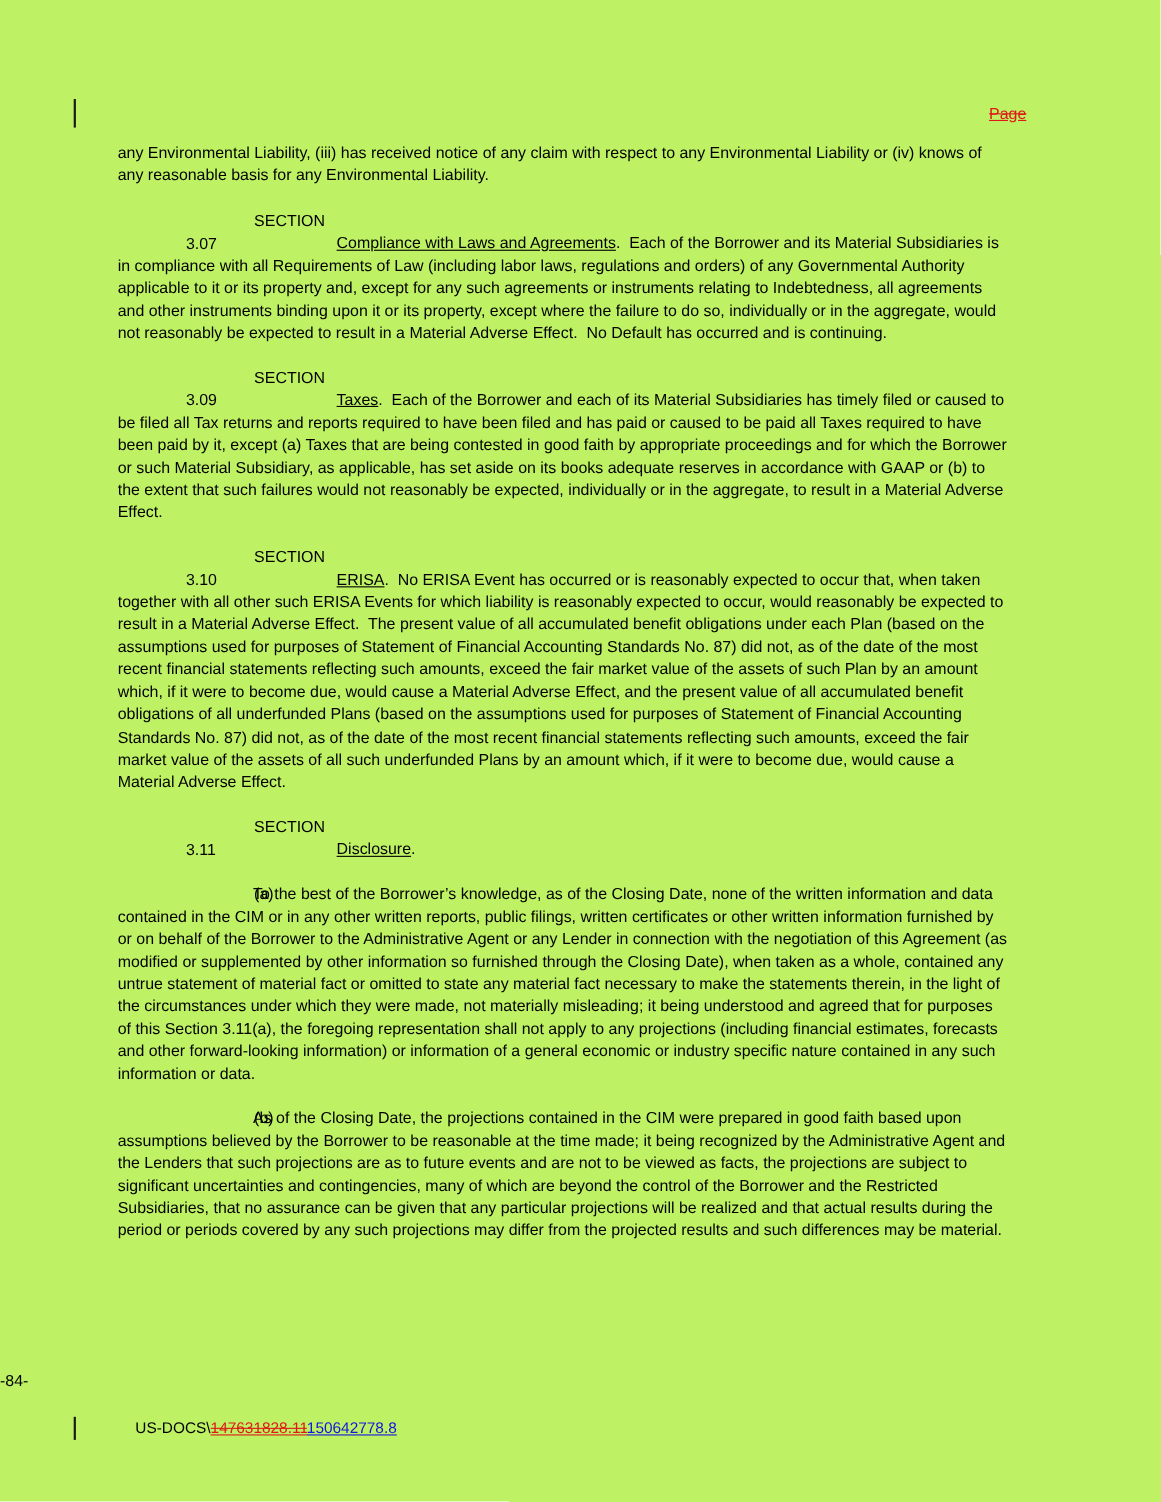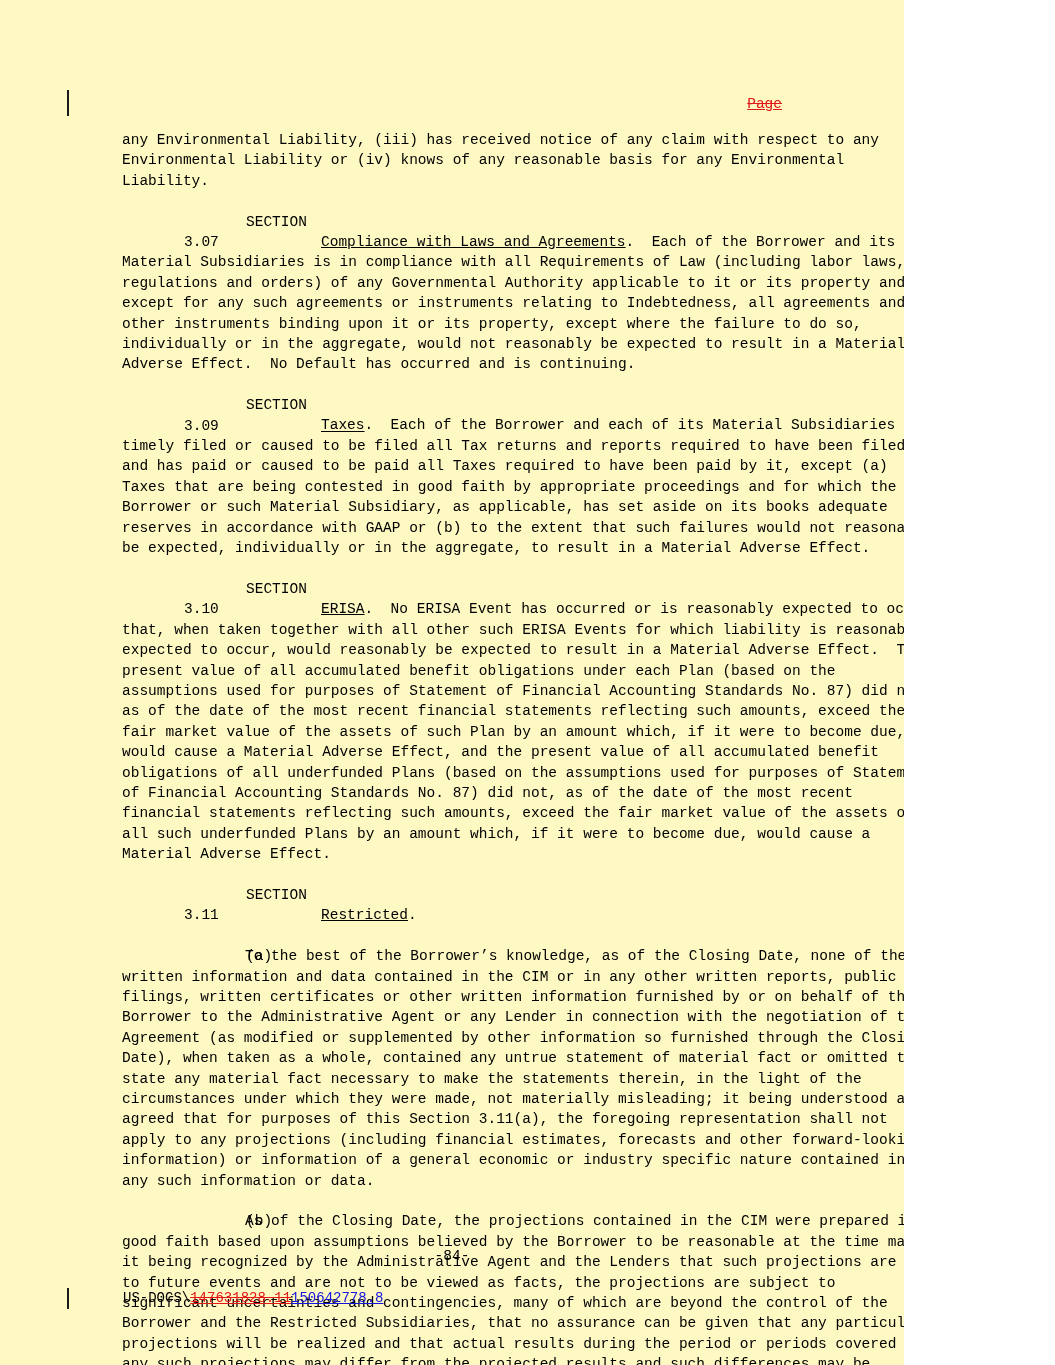--- a/index.html
+++ b/index.html
@@ -1,21 +1,21 @@
 <!DOCTYPE html>
 <html><head>
 <meta charset="utf-8">
 <style>
   html, body { margin: 0; padding: 0; background: #ffffff; }
   .page {
     position: relative;
-    width: 904px;
+    width: 1055px;
     height: 1365px;
-    background: #fef9c3;
-    font-family: Liberation Mono, monospace;
+    background: #bef264;
+    font-family: Liberation Sans, sans-serif;
     color: #000000;
     overflow: hidden;
   }
   .changebar {
     position: absolute;
     left: 67px;
     width: 2px;
     background: #1a1a1a;
   }
   .changebar-top { top: 90px; height: 26px; }
@@ -25,42 +25,41 @@
     top: 94px;
     right: 122px;
     font-size: 14.5px;
     line-height: 20px;
     color: #e01818;
     text-decoration: underline line-through;
     text-decoration-color: #e01818;
   }
   .content {
     position: absolute;
-    left: 122px;
+    left: 107px;
     top: 130px;
     width: 810px;
   }
   .para {
     margin: 0 0 20.4px 0;
     font-size: 14.5px;
     line-height: 20.4px;
     text-indent: 62px;
     white-space: pre-wrap;
     color: #000000;
   }
   .para.flush { text-indent: 0; }
   .sec-label { display: inline-block; width: 137px; }
   .sec-title { text-decoration: underline; }
   .sub-label { display: inline-block; width: 61px; }
   .footer-pagenum {
     position: absolute;
     top: 1246px;
     left: 0;
     width: 100%;
-    text-align: center;
     font-size: 14.5px;
     line-height: 20px;
   }
   .footer-docid {
     position: absolute;
     top: 1288px;
     left: 123px;
     font-size: 14px;
     line-height: 20px;
     white-space: pre;
@@ -85,21 +84,21 @@
 
   <div class="changebar changebar-top"></div>
 
   <div class="header-page">Page</div>
 
   <div class="content">
     <p class="para flush"><span>any Environmental Liability, (iii) has received notice of any claim with respect to any Environmental Liability or (iv) knows of any reasonable basis for any Environmental Liability.</span></p>
     <p class="para"><span class="sec-label">SECTION 3.07</span><span class="sec-title">Compliance with Laws and Agreements</span><span>.  Each of the Borrower and its Material Subsidiaries is in compliance with all Requirements of Law (including labor laws, regulations and orders) of any Governmental Authority applicable to it or its property and, except for any such agreements or instruments relating to Indebtedness, all agreements and other instruments binding upon it or its property, except where the failure to do so, individually or in the aggregate, would not reasonably be expected to result in a Material Adverse Effect.  No Default has occurred and is continuing.</span></p>
     <p class="para"><span class="sec-label">SECTION 3.09</span><span class="sec-title">Taxes</span><span>.  Each of the Borrower and each of its Material Subsidiaries has timely filed or caused to be filed all Tax returns and reports required to have been filed and has paid or caused to be paid all Taxes required to have been paid by it, except (a) Taxes that are being contested in good faith by appropriate proceedings and for which the Borrower or such Material Subsidiary, as applicable, has set aside on its books adequate reserves in accordance with GAAP or (b) to the extent that such failures would not reasonably be expected, individually or in the aggregate, to result in a Material Adverse Effect.</span></p>
     <p class="para"><span class="sec-label">SECTION 3.10</span><span class="sec-title">ERISA</span><span>.  No ERISA Event has occurred or is reasonably expected to occur that, when taken together with all other such ERISA Events for which liability is reasonably expected to occur, would reasonably be expected to result in a Material Adverse Effect.  The present value of all accumulated benefit obligations under each Plan (based on the assumptions used for purposes of Statement of Financial Accounting Standards No. 87) did not, as of the date of the most recent financial statements reflecting such amounts, exceed the fair market value of the assets of such Plan by an amount which, if it were to become due, would cause a Material Adverse Effect, and the present value of all accumulated benefit obligations of all underfunded Plans (based on the assumptions used for purposes of Statement of Financial Accounting Standards No. 87) did not, as of the date of the most recent financial statements reflecting such amounts, exceed the fair market value of the assets of all such underfunded Plans by an amount which, if it were to become due, would cause a Material Adverse Effect.</span></p>
-    <p class="para"><span class="sec-label">SECTION 3.11</span><span class="sec-title">Restricted</span><span>.</span></p>
+    <p class="para"><span class="sec-label">SECTION 3.11</span><span class="sec-title">Disclosure</span><span>.</span></p>
     <p class="para"><span class="sub-label">(a)</span><span>To the best of the Borrower’s knowledge, as of the Closing Date, none of the written information and data contained in the CIM or in any other written reports, public filings, written certificates or other written information furnished by or on behalf of the Borrower to the Administrative Agent or any Lender in connection with the negotiation of this Agreement (as modified or supplemented by other information so furnished through the Closing Date), when taken as a whole, contained any untrue statement of material fact or omitted to state any material fact necessary to make the statements therein, in the light of the circumstances under which they were made, not materially misleading; it being understood and agreed that for purposes of this Section 3.11(a), the foregoing representation shall not apply to any projections (including financial estimates, forecasts and other forward-looking information) or information of a general economic or industry specific nature contained in any such information or data.</span></p>
     <p class="para"><span class="sub-label">(b)</span><span>As of the Closing Date, the projections contained in the CIM were prepared in good faith based upon assumptions believed by the Borrower to be reasonable at the time made; it being recognized by the Administrative Agent and the Lenders that such projections are as to future events and are not to be viewed as facts, the projections are subject to significant uncertainties and contingencies, many of which are beyond the control of the Borrower and the Restricted Subsidiaries, that no assurance can be given that any particular projections will be realized and that actual results during the period or periods covered by any such projections may differ from the projected results and such differences may be material.</span></p>
   </div>
 
   <div class="footer-pagenum"><span>-84-</span></div>
 
   <div class="footer-docid"><span class="docid-prefix">US-DOCS\</span><span class="docid-deleted">147631828.11</span><span class="docid-inserted">150642778.8</span></div>
 
   <div class="changebar changebar-bottom"></div>
 

